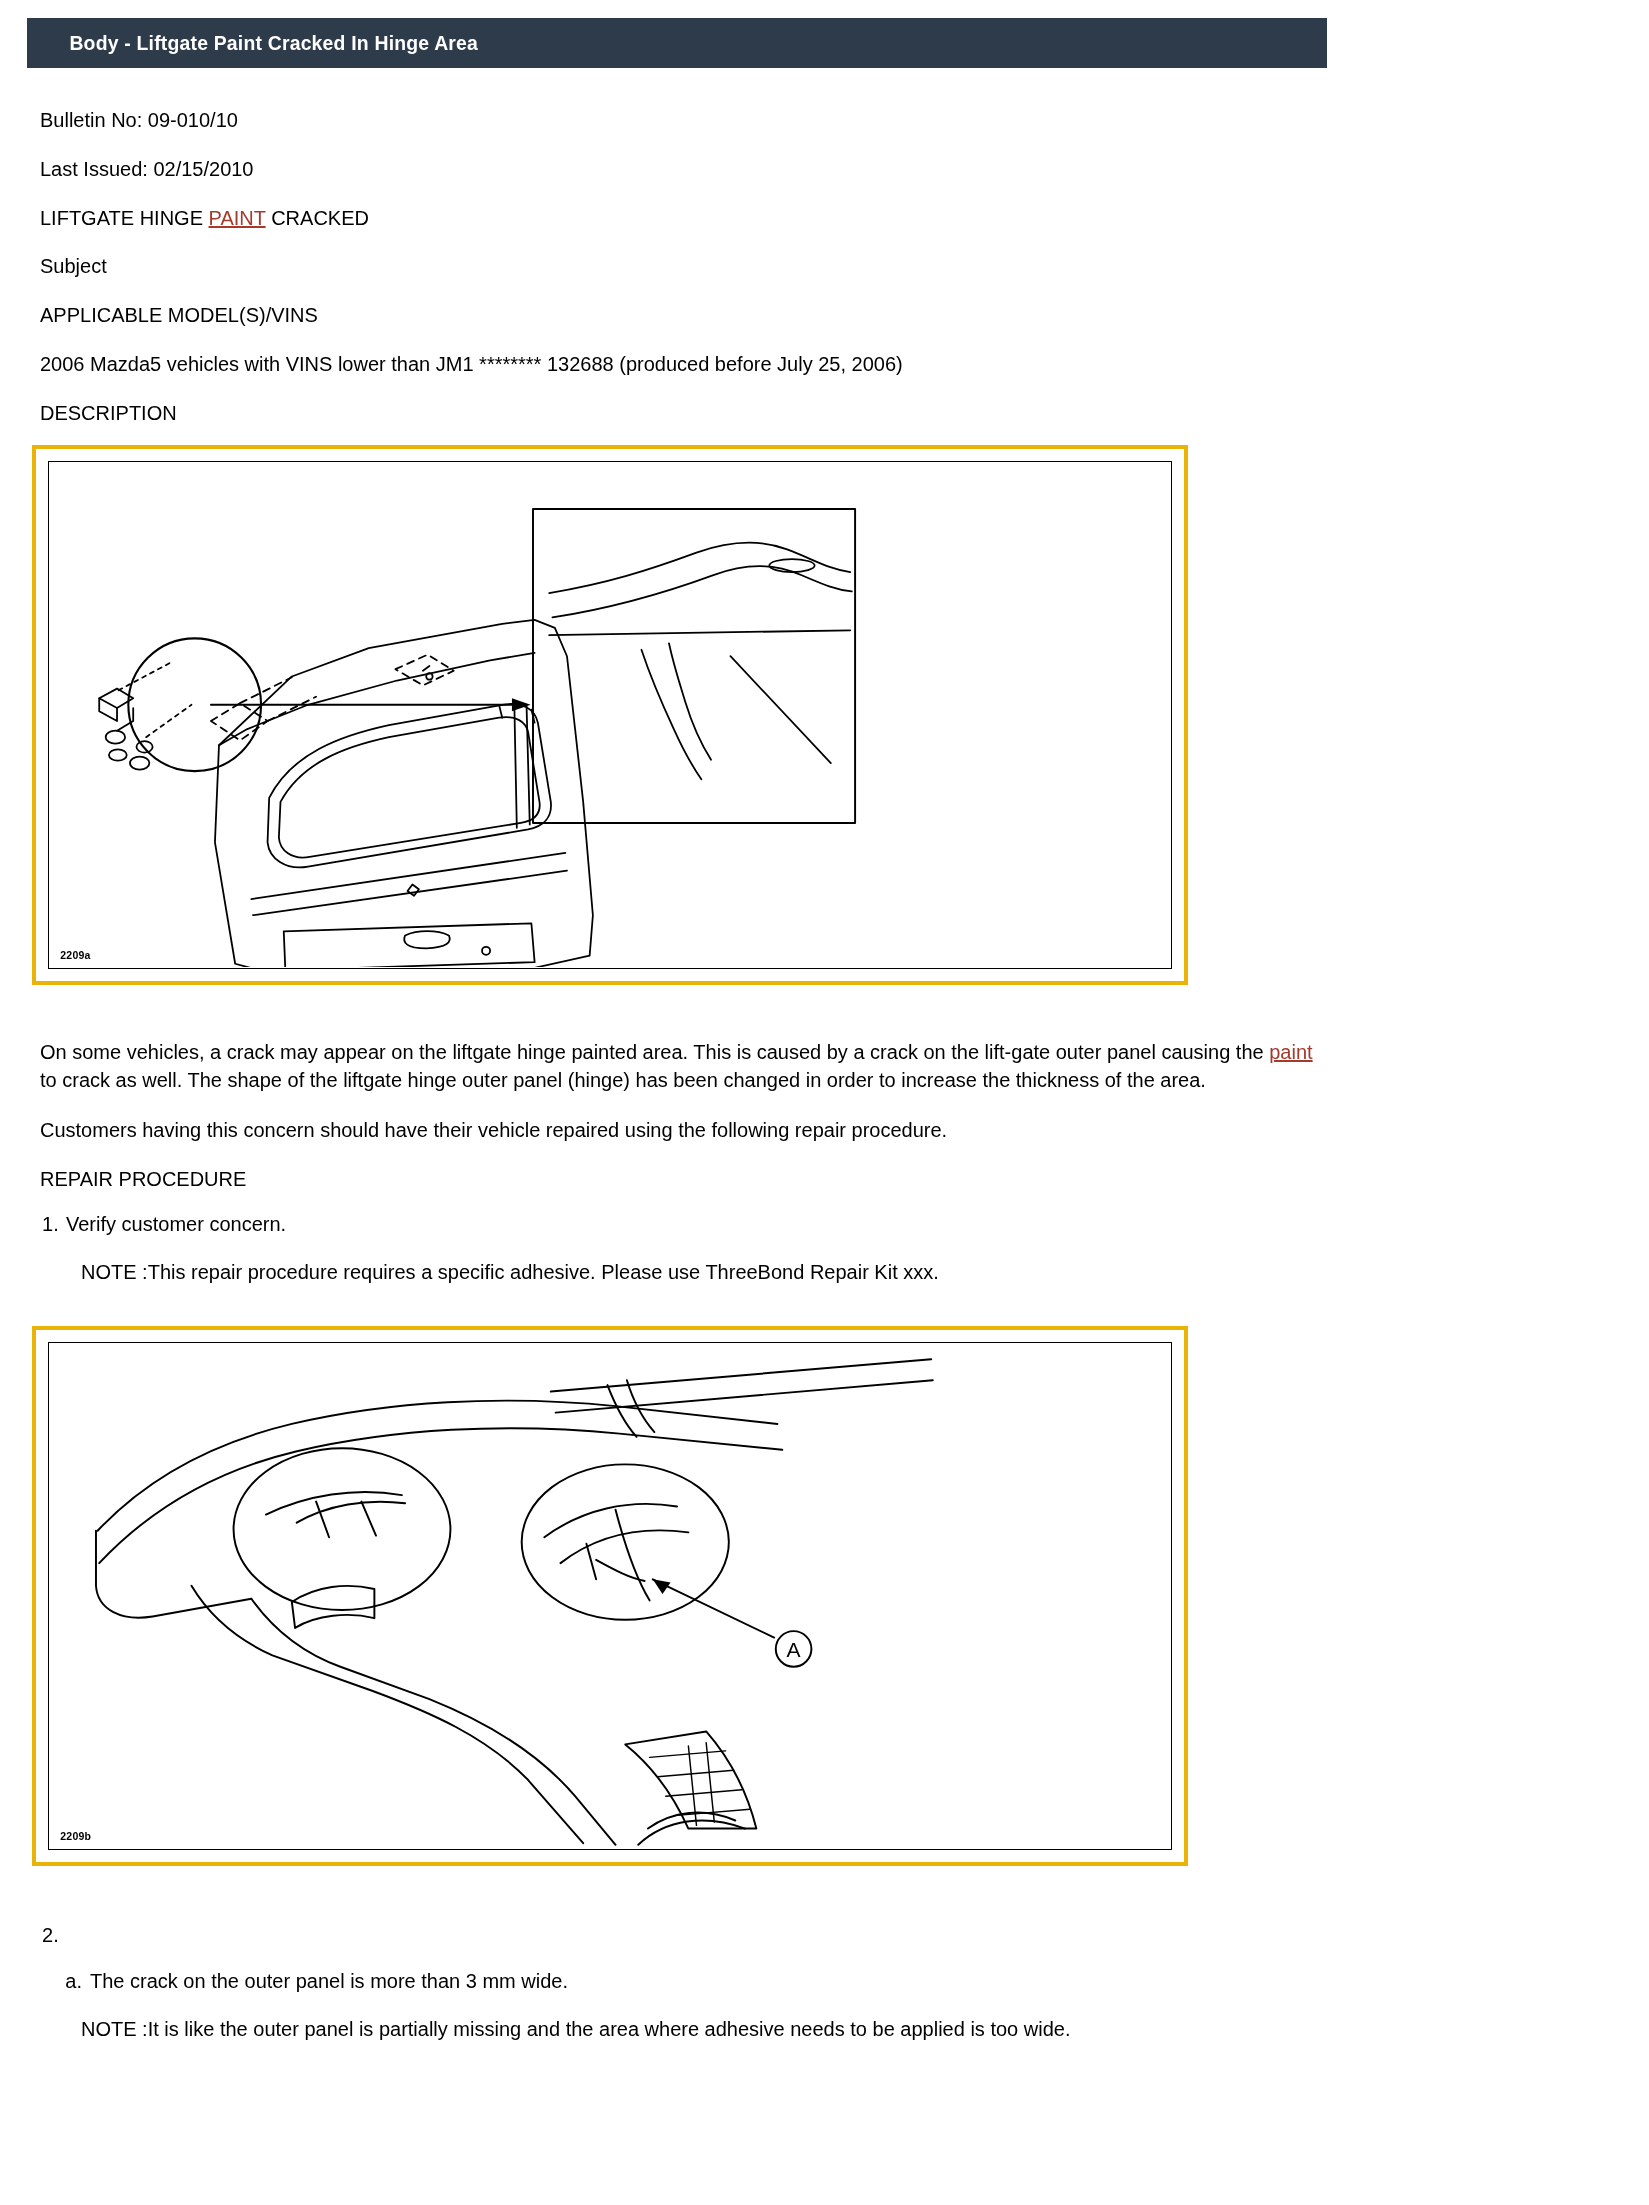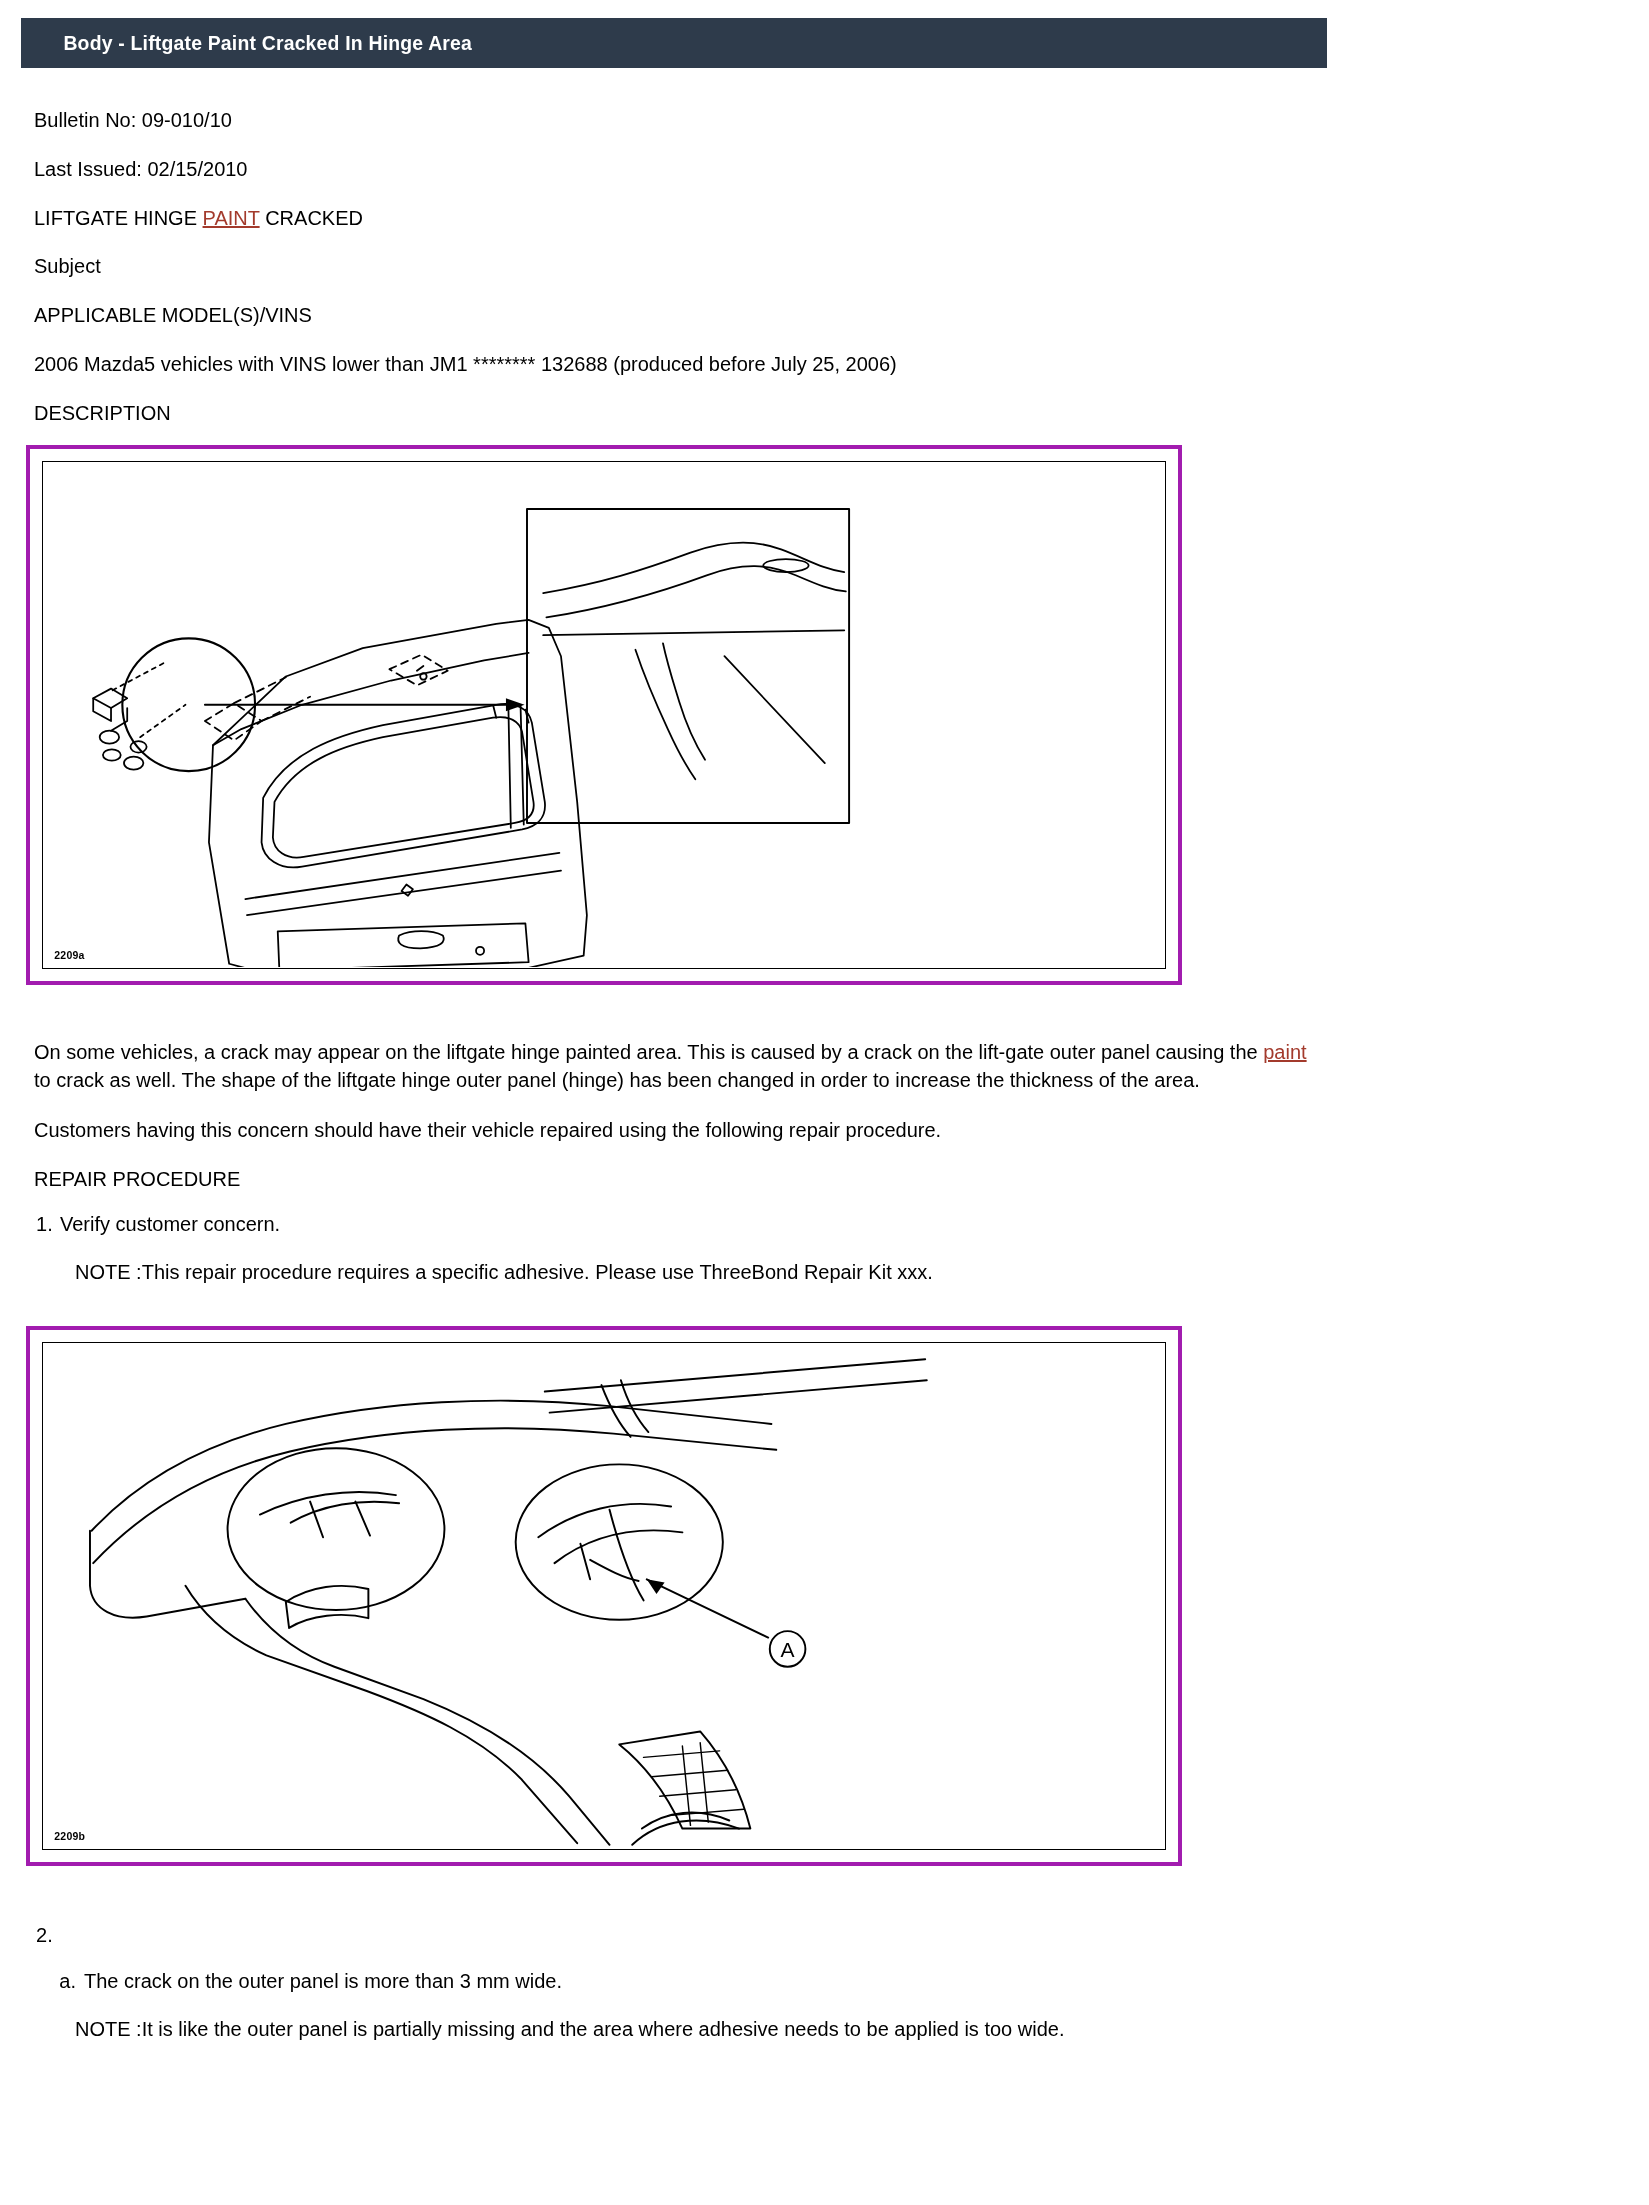--- a/index.html
+++ b/index.html
@@ -9,21 +9,21 @@
     background: #ffffff;
   }
   body {
     width: 1649px;
     font-family: "Liberation Sans", sans-serif;
     color: #000000;
     -webkit-font-smoothing: antialiased;
   }
   .page {
     width: 1346px;
-    padding: 0 0 32px 2px;
+    padding: 0 0 32px 8px;
     position: relative;
   }
   
   .header-bar {
     background: #2e3b4b;
     color: #ffffff;
     height: 50px;
     display: flex;
     align-items: center;
     padding-left: 42px;
@@ -84,21 +84,21 @@
   }
   .note {
     font-size: 20px;
     line-height: 1.42;
     margin: 0;
     padding: 19.4px 0 0 49px;
   }
   .spacer-lg { height: 32px; }
   
   .figure {
-    border: 4px solid #a21caf;
+    border: 4px solid #eab308;
     margin: 18px 24px 0 24px;
     background: #ffffff;
     position: relative;
   }
   .figure-inner {
     border: 1.6px solid #000000;
     margin: 12px;
     position: relative;
     background: #ffffff;
   }

